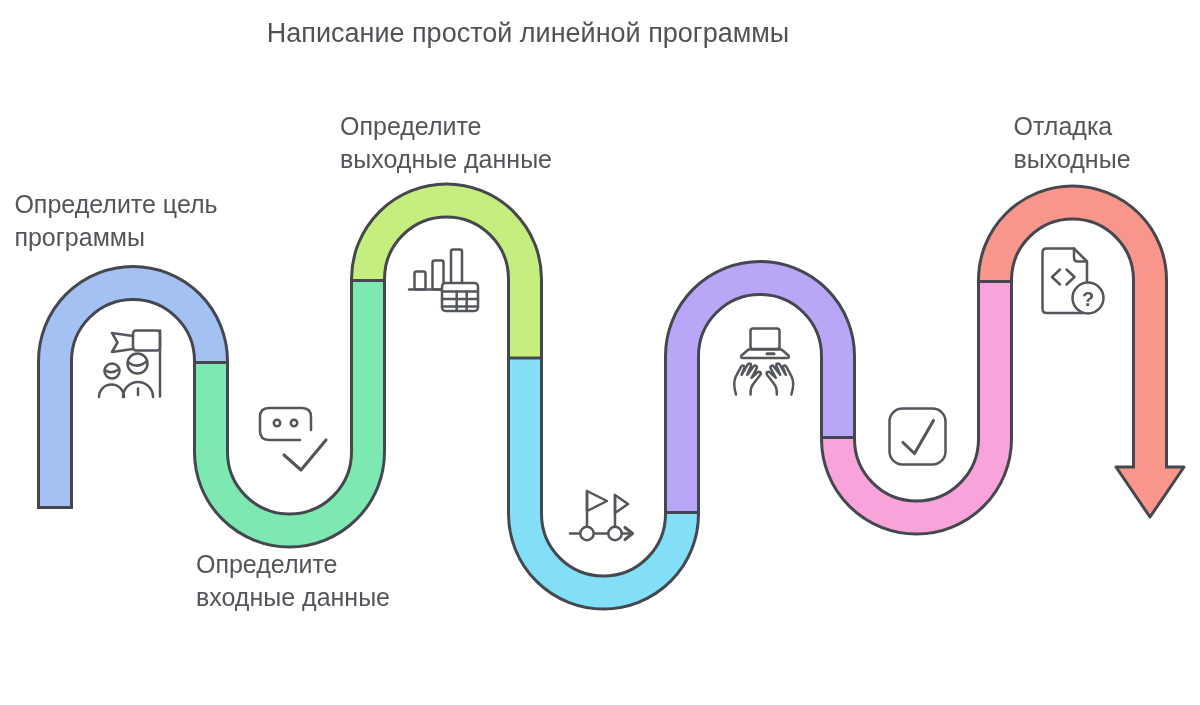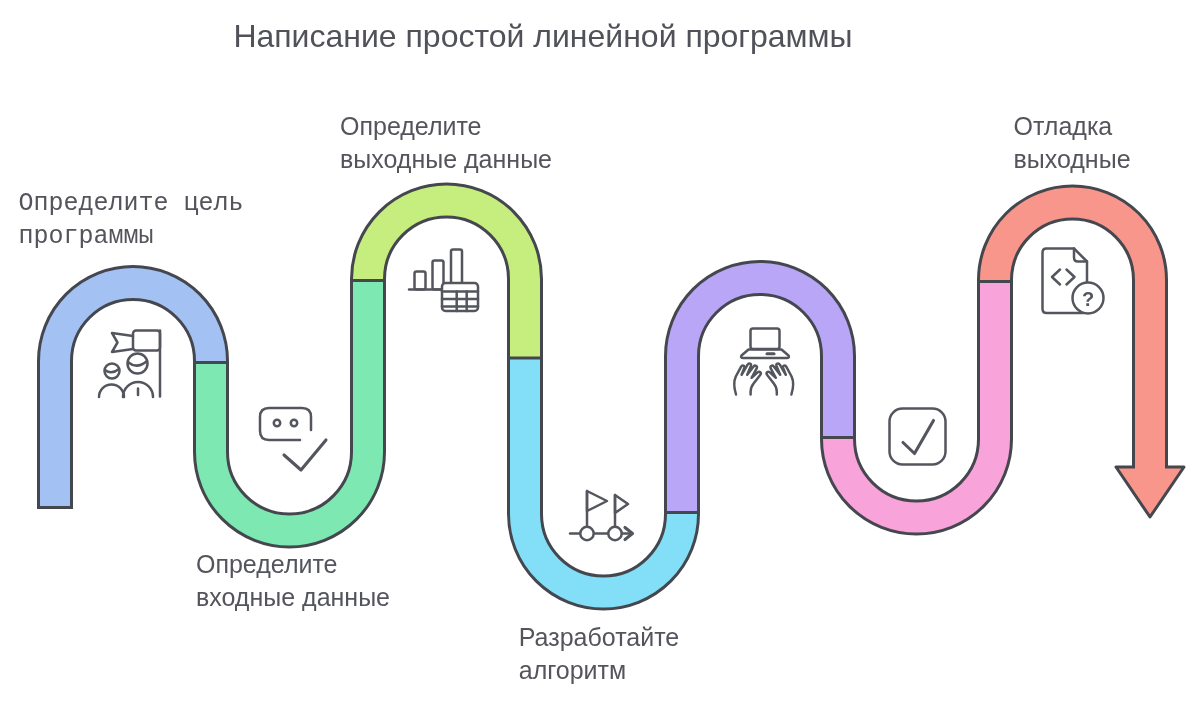--- a/index.html
+++ b/index.html
@@ -1,22 +1,22 @@
 <!DOCTYPE html>
 <html><head>
 <meta charset="utf-8">
 <style>
   html,body{margin:0;padding:0;background:#ffffff;}
   .stage{
     position:relative;width:1200px;height:705px;background:#ffffff;
     font-family:"Liberation Sans","DejaVu Sans",sans-serif;overflow:hidden;color:#54555c;
   }
   .diagram-title{
-    position:absolute;top:17px;left:543px;transform:translateX(-50%);
-    font-size:32px;line-height:1.2;color:#515259;white-space:nowrap;
+    position:absolute;top:17px;left:528px;transform:translateX(-50%);
+    font-size:27px;line-height:1.2;color:#515259;white-space:nowrap;
   }
   .step-label{
     position:absolute;transform:translateX(-50%);
     font-size:25px;line-height:1.3;color:#54555c;
     white-space:pre-line;
   }
   .snake-svg{position:absolute;left:0;top:0;}
   .outline-path{fill:none;stroke:#45474f;stroke-width:36;stroke-linecap:butt;}
   .seg{fill:none;stroke-width:30;stroke-linecap:butt;}
   .arrowhead{stroke:#45474f;stroke-width:3;stroke-linejoin:round;}
@@ -111,24 +111,22 @@
     <g class="icon">
       <path d="M1074,248.5 L1046.5,248.5 Q1042.5,248.5 1042.5,252.5 L1042.5,309
                Q1042.5,313 1046.5,313 L1083,313 Q1087,313 1087,309 L1087,261.5 Z"></path>
       <path d="M1074,248.5 V257.5 Q1074,261.5 1078,261.5 H1087"></path>
       <path d="M1060,269.5 L1052,277 L1060,284.5 M1066.5,269.5 L1074.5,277 L1066.5,284.5"></path>
       <circle cx="1088" cy="298" r="15.5" class="wfill"></circle>
       <text class="qmark" x="1088" y="305.5">?</text>
     </g>
   </svg>
 
-  <div class="step-label" style="left:131px;top:188px;font-family:Liberation Mono, monospace;">Определите цель
+  <div class="step-label" style="left:116px;top:188px;">Определите цель
 программы</div>
   <div class="step-label" style="left:293px;top:548px;">Определите
 входные данные</div>
   <div class="step-label" style="left:446px;top:110px;">Определите
 выходные данные</div>
-  <div class="step-label" style="left:599px;top:621px;">Разработайте
-алгоритм</div>
   <div class="step-label" style="left:1072px;top:110px;">Отладка
 выходные</div>
 
 </div>
 
 </body></html>

